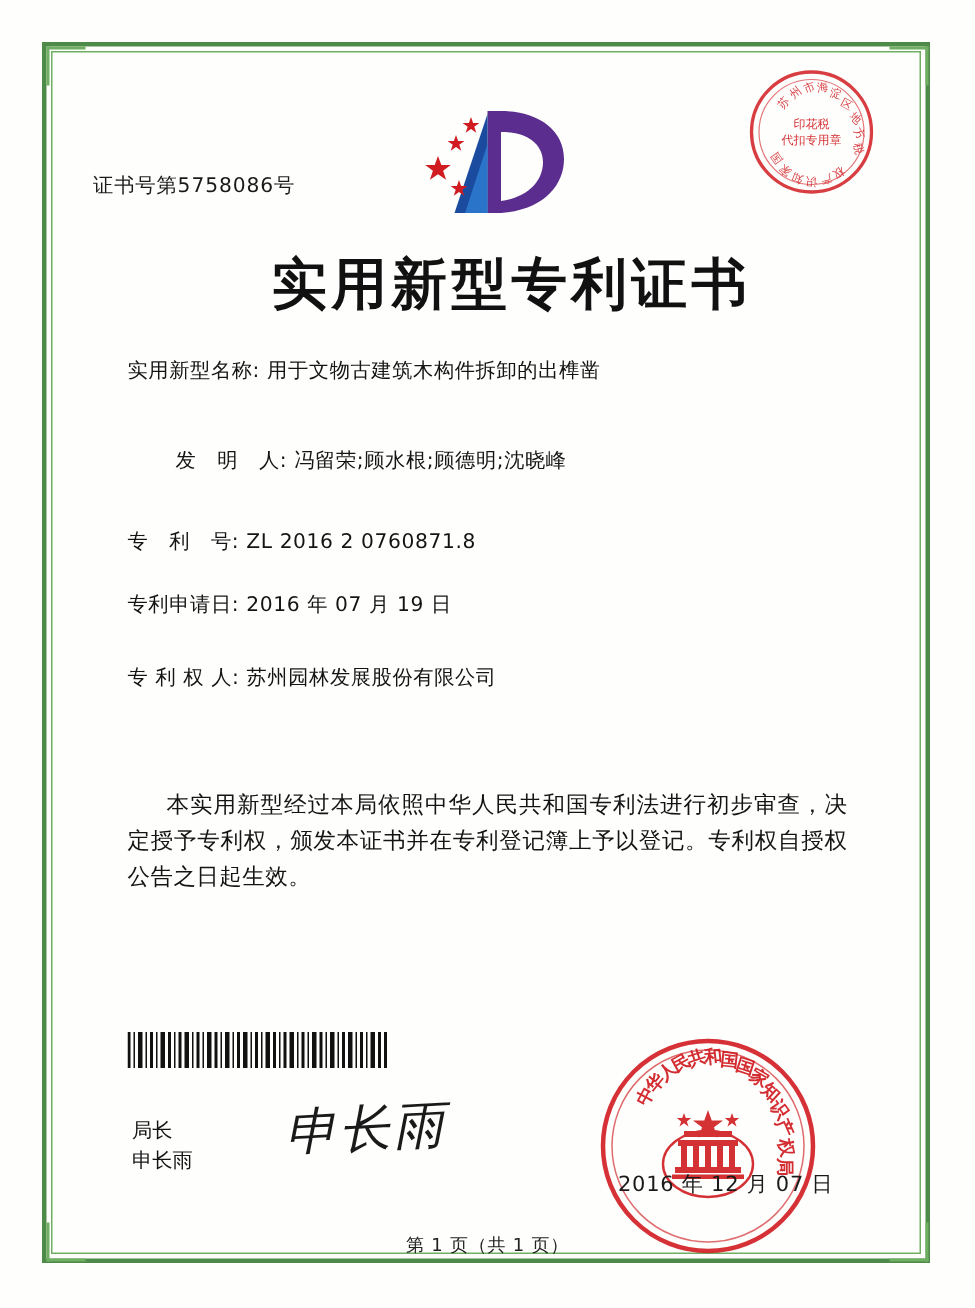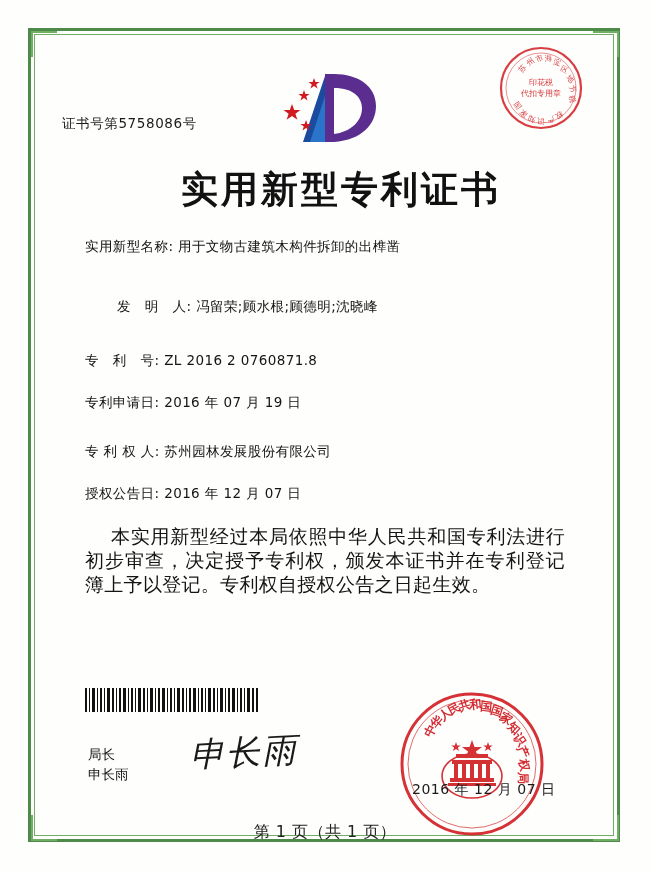--- a/index.html
+++ b/index.html
@@ -104,21 +104,21 @@
   .f-appdate{ left: 85px; top: 394px; }
   .f-owner  { left: 85px; top: 443px; }
   .f-pubdate{ left: 85px; top: 485px; }
 
   
   .body-text {
     position: absolute;
     left: 85px;
     top: 524px;
     width: 480px;
-    font-size: 19px;
+    font-size: 15px;
     line-height: 24px;
     color: #141414;
     text-align: justify;
     letter-spacing: 0.3px;
   }
   .body-text p { margin: 0 0 2px 0; text-indent: 26px; }
 
   
   .barcode {
     position: absolute;
@@ -165,21 +165,21 @@
     white-space: nowrap;
     z-index: 5;
   }
 
   
   .footer {
     position: absolute;
     left: 0; top: 822px;
     width: 650px;
     text-align: center;
-    font-size: 16px;
+    font-size: 12px;
     color: #222;
     letter-spacing: 0.5px;
   }
 </style>
 </head>
 <body>
 
 <div class="page">
 
   <div class="border-outer"></div>
@@ -255,24 +255,20 @@
   <div class="field f-appdate">
     <span class="lbl">专利申请日:</span>
     <span class="val">2016 年 07 月 19 日</span>
   </div>
 
   <div class="field f-owner">
     <span class="lbl">专 利 权 人:</span>
     <span class="val">苏州园林发展股份有限公司</span>
   </div>
 
-  <div class="field f-pubdate">
-    <span class="lbl">授权公告日:</span>
-    <span class="val">2016 年 12 月 07 日</span>
-  </div>
 
   <div class="body-text">
     <p>本实用新型经过本局依照中华人民共和国专利法进行初步审查，决定授予专利权，颁发本证书并在专利登记簿上予以登记。专利权自授权公告之日起生效。</p>
   </div>
 
   <div class="barcode">
     <svg width="175" height="24" viewBox="0 0 175 24">
       <g fill="#111">
         <rect x="0" y="0" width="2" height="24"></rect>
           <rect x="4" y="0" width="1" height="24"></rect>

